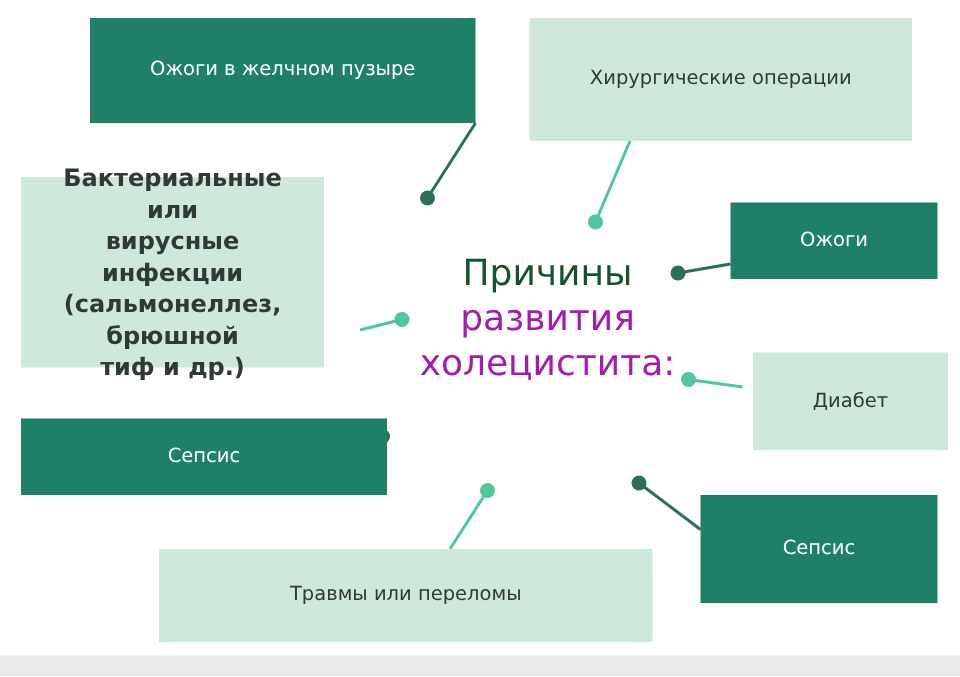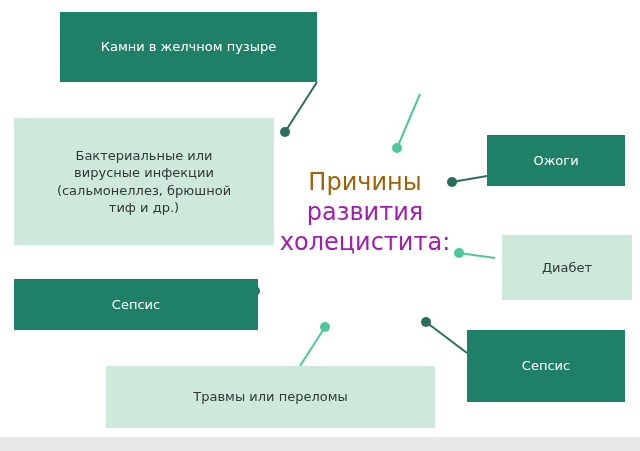--- a/index.html
+++ b/index.html
@@ -48,39 +48,39 @@
     background: #cfe8dc;
     color: #2f3a36;
   }
   .node-label {
     display: block;
     white-space: pre-line;
   }
 
   
   #node-gallstones   { left: 60px;  top: 12px;  width: 257px; height: 70px;  font-size: 13px; }
-  #node-infections   { left: 14px;  top: 118px; width: 260px; height: 127px; font-size: 13px; }
+  #node-infections   { left: 14px;  top: 118px; width: 202px; height: 127px; font-size: 16px; font-weight: bold; }
   #node-sepsis       { left: 14px;  top: 279px; width: 244px; height: 51px;  font-size: 13px; }
   #node-trauma       { left: 106px; top: 366px; width: 329px; height: 62px;  font-size: 13px; }
   #node-surgery      { left: 353px; top: 12px;  width: 255px; height: 82px;  font-size: 13px; }
   #node-burns        { left: 487px; top: 135px; width: 138px; height: 51px;  font-size: 13px; }
   #node-diabetes     { left: 502px; top: 235px; width: 130px; height: 65px;  font-size: 13px; }
   #node-anemia       { left: 467px; top: 330px; width: 158px; height: 72px;  font-size: 13px; }
 
   #center-title {
     position: absolute;
     left: 270px;
     top: 168px;
     width: 190px;
     text-align: center;
     font-size: 24px;
     line-height: 1.24;
     font-family: "DejaVu Sans", sans-serif;
   }
-  #center-title .line1 { display: block; color: #a16207; }
+  #center-title .line1 { display: block; color: #14532d; }
   #center-title .line2 { display: block; color: #a21caf; }
   #center-title .line3 { display: block; color: #a21caf; }
 </style>
 </head>
 <body>
 
 <div id="canvas">
 
   <svg id="connectors" viewBox="0 0 640 451" xmlns="http://www.w3.org/2000/svg">
       <line x1="317" y1="82" x2="285" y2="132" stroke="#2c6e5c" stroke-width="2"></line>
@@ -95,38 +95,41 @@
       <circle cx="397" cy="148" r="5" fill="#4ec79a"></circle>
       <line x1="487" y1="176" x2="452" y2="182" stroke="#2c6e5c" stroke-width="2"></line>
       <circle cx="452" cy="182" r="5" fill="#2c6e5c"></circle>
       <line x1="495" y1="258" x2="459" y2="253" stroke="#4ec79a" stroke-width="2"></line>
       <circle cx="459" cy="253" r="5" fill="#4ec79a"></circle>
       <line x1="467" y1="353" x2="426" y2="322" stroke="#2c6e5c" stroke-width="2"></line>
       <circle cx="426" cy="322" r="5" fill="#2c6e5c"></circle>
     </svg>
 
   <div class="node dark" id="node-gallstones">
-    <span class="node-label">Камни в желчном пузыре</span>
+    <span class="node-label">Ожоги в желчном пузыре</span>
   </div>
 
   <div class="node light" id="node-infections">
     <span class="node-label">Бактериальные или
 вирусные инфекции
 (сальмонеллез, брюшной
 тиф и др.)</span>
   </div>
 
   <div class="node dark" id="node-sepsis">
     <span class="node-label">Сепсис</span>
   </div>
 
   <div class="node light" id="node-trauma">
     <span class="node-label">Травмы или переломы</span>
   </div>
 
+  <div class="node light" id="node-surgery">
+    <span class="node-label">Хирургические операции</span>
+  </div>
 
   <div class="node dark" id="node-burns">
     <span class="node-label">Ожоги</span>
   </div>
 
   <div class="node light" id="node-diabetes">
     <span class="node-label">Диабет</span>
   </div>
 
   <div class="node dark" id="node-anemia">

